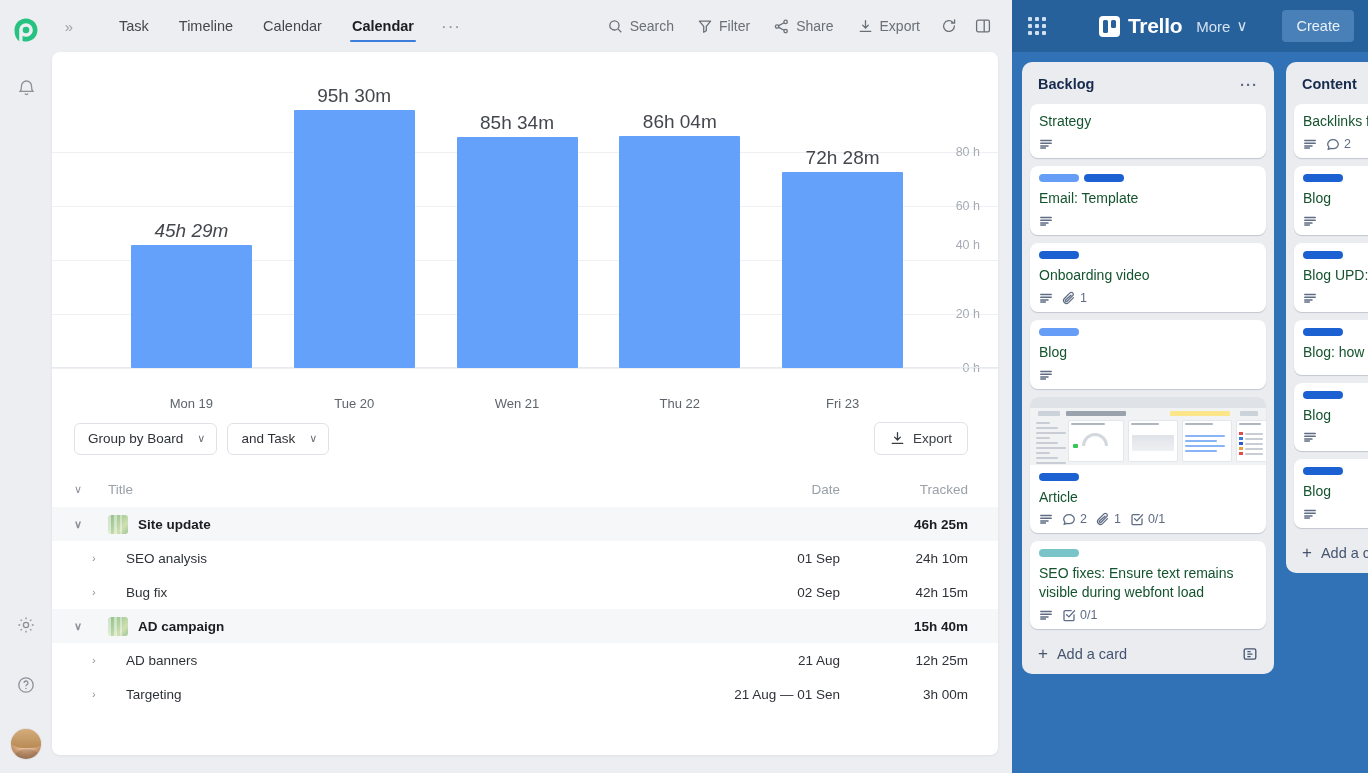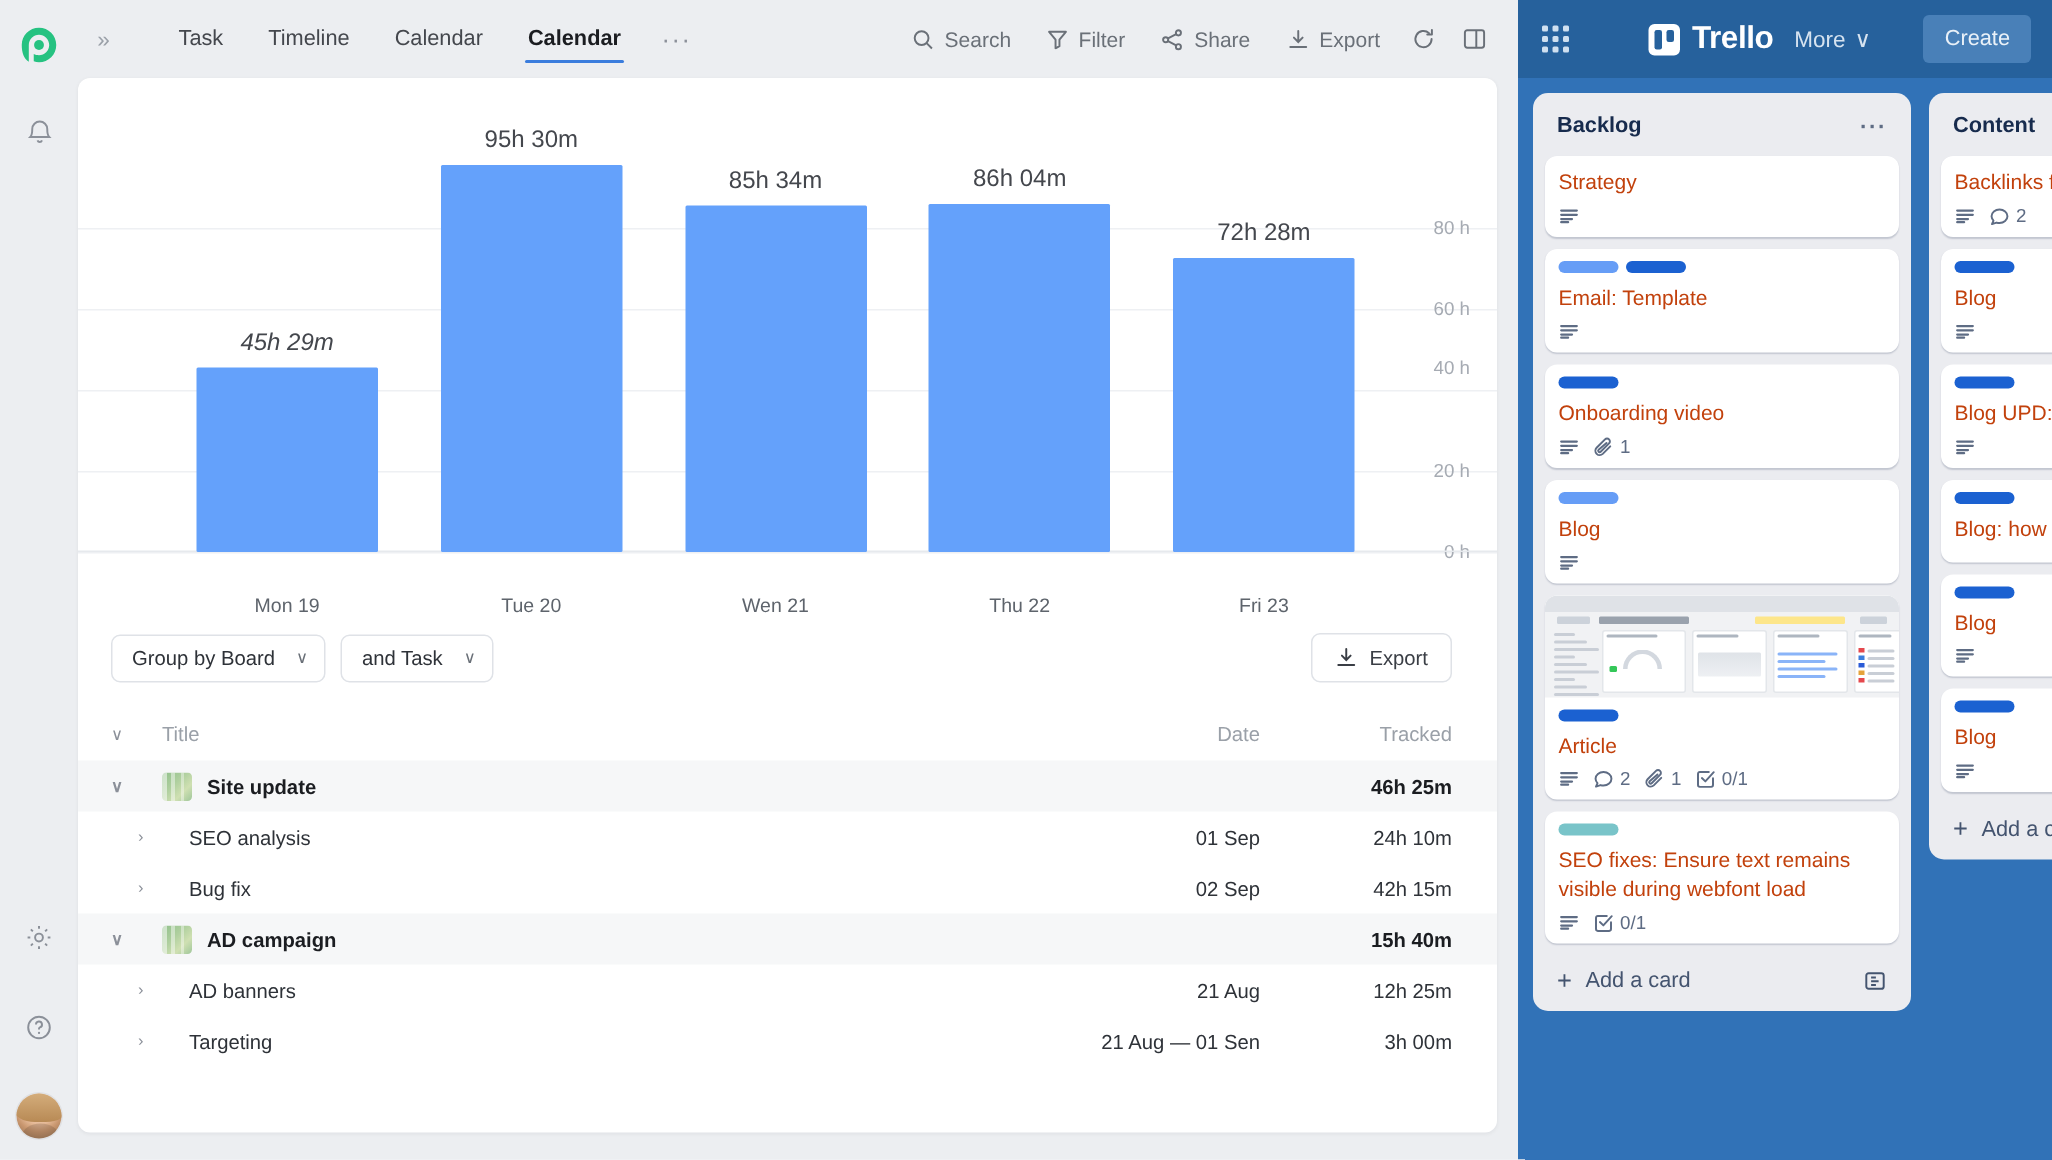--- a/index.html
+++ b/index.html
@@ -90,21 +90,21 @@
     position: absolute; left: 0; right: 0; height: 1px; background: #eef0f3;
   }
   .y-lab {
     position: absolute; right: 18px; font-size: 12.5px; color: #a6abb3;
     transform: translateY(-50%);
   }
   .bar {
     position: absolute; bottom: 0; background: #64a1fb; border-radius: 1px;
   }
   .bar-val {
-    position: absolute; font-size: 16px; color: #44474d; text-align: center;
+    position: absolute; font-size: 19px; color: #44474d; text-align: center;
     transform: translateX(-50%);
   }
   .x-lab {
     position: absolute; font-size: 13px; color: #5e646c; text-align: center;
     transform: translateX(-50%);
   }
   .axis-base { position:absolute; left:0; right:0; bottom:0; height:1px; background:#e6e9ed; }
 
   
   .controls {
@@ -207,21 +207,21 @@
   .t-cover .cv-blue { background:#8ab4f8; }
   .t-cover .cv-yellow { background:#fde68a; }
   .t-cover .cv-arc {
     position:absolute; width:26px; height:13px; border:3px solid #d3d8df;
     border-bottom:none; border-radius: 26px 26px 0 0;
   }
   .t-cover-pad { padding: 8px 9px 0 9px; }
   .t-labels { display: flex; gap: 5px; margin-bottom: 7px; }
   .t-label { width: 40px; height: 8px; border-radius: 4px; display:block; }
   .t-card-title {
-    font-size: 14px; color: #c2410c; line-height: 1.35; margin-bottom: 6px;
+    font-size: 14px; color: #14532d; line-height: 1.35; margin-bottom: 6px;
   }
   .t-badges { display: flex; align-items: center; gap: 9px; color: #5e6c84; font-size: 12.5px; }
   .t-badge { display: inline-flex; align-items: center; gap: 4px; }
   .t-addcard {
     display:flex; align-items:center; gap:9px; padding: 8px 8px 4px 8px;
     color:#44546f; font-size:14.5px;
   }
   .t-addcard .plus { font-size: 17px; line-height: 1; }
   .t-addcard .tmpl { margin-left:auto; color:#44546f; display:flex; }
   svg { display:block; }

